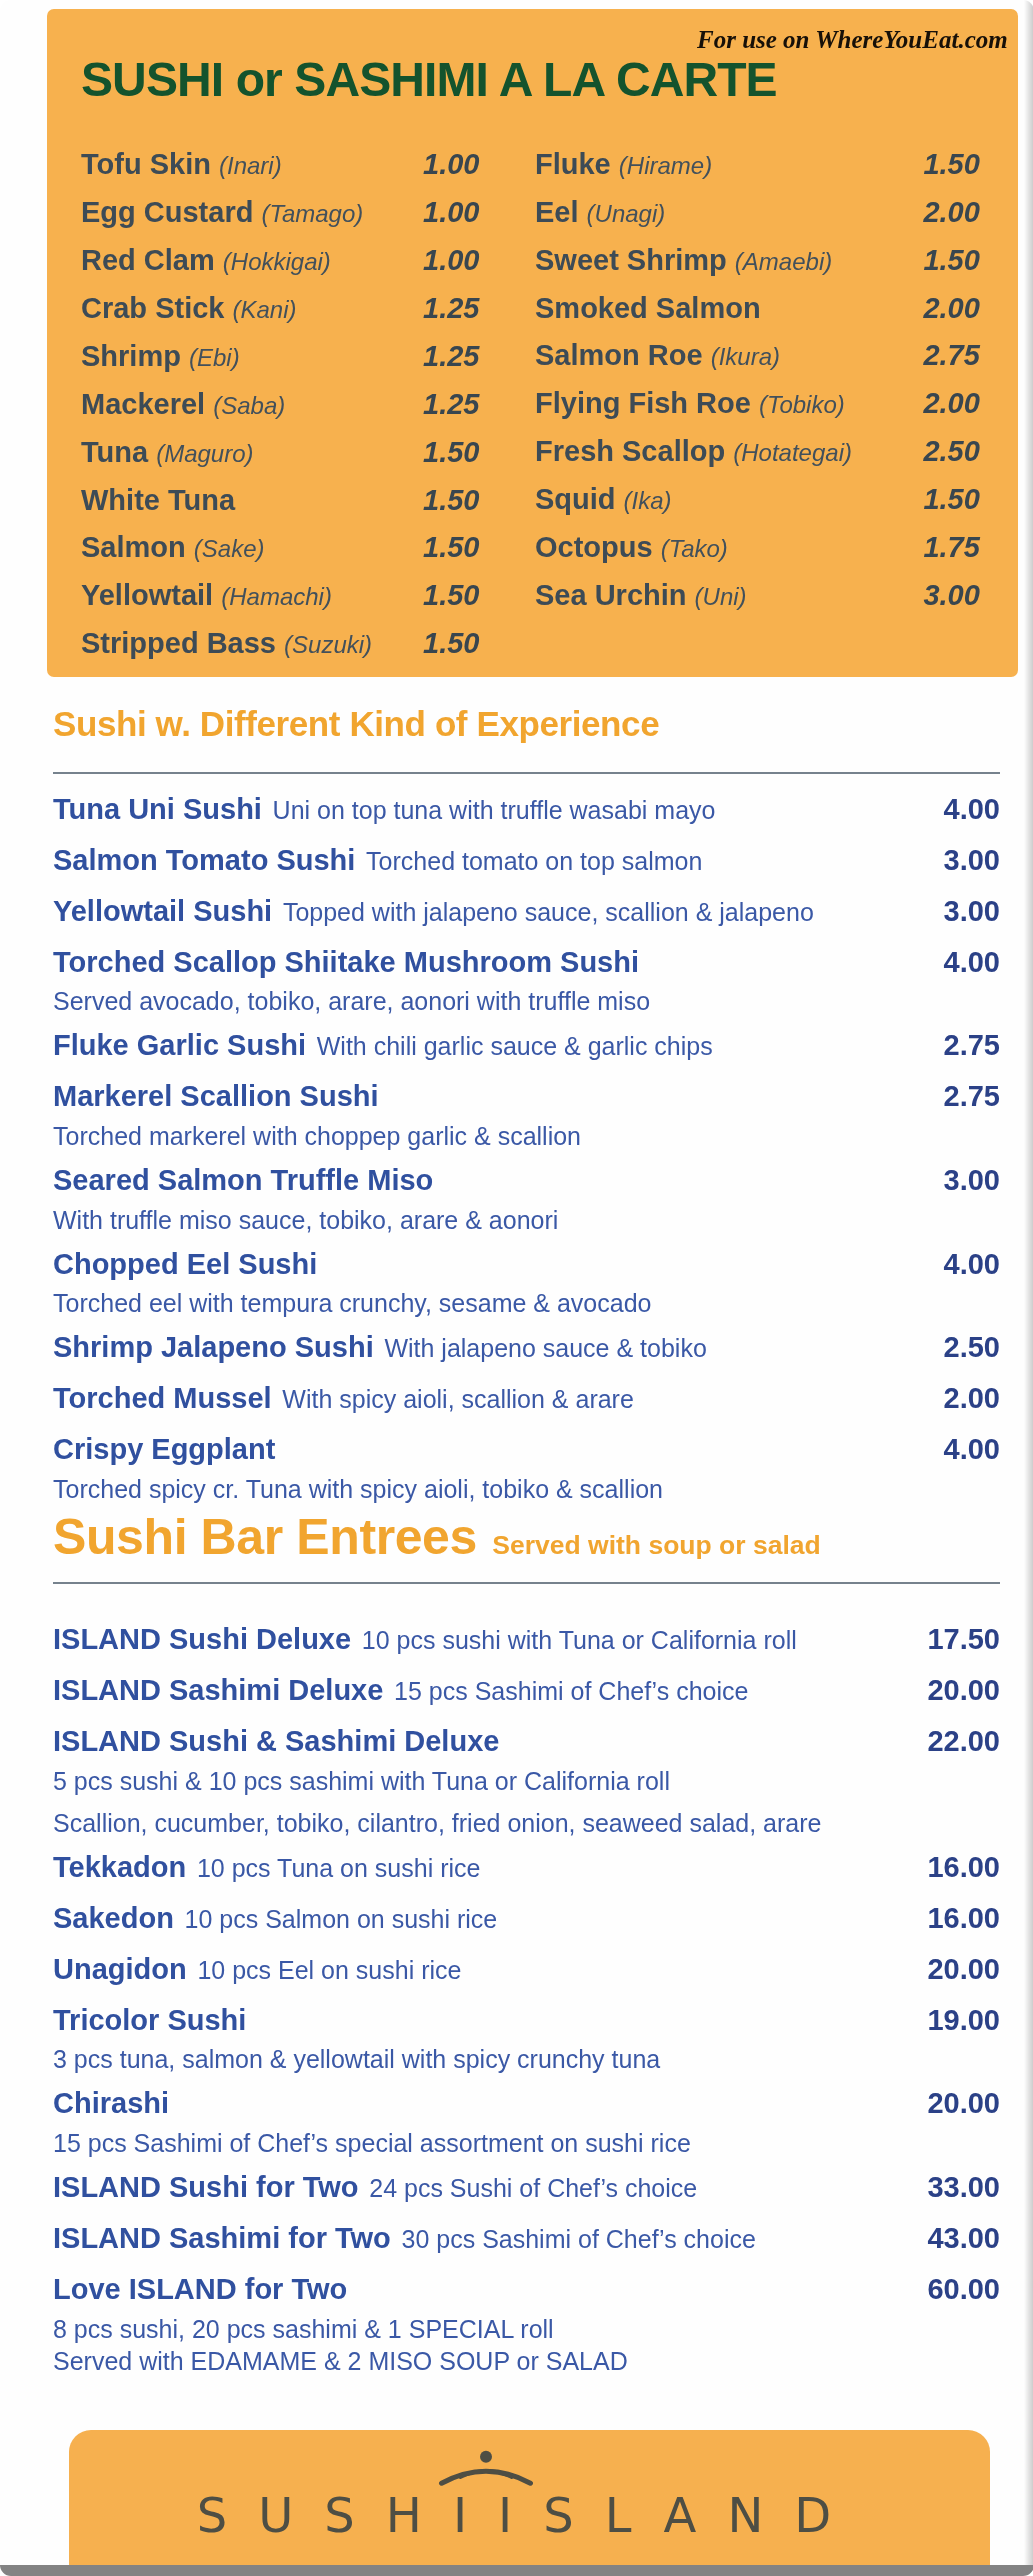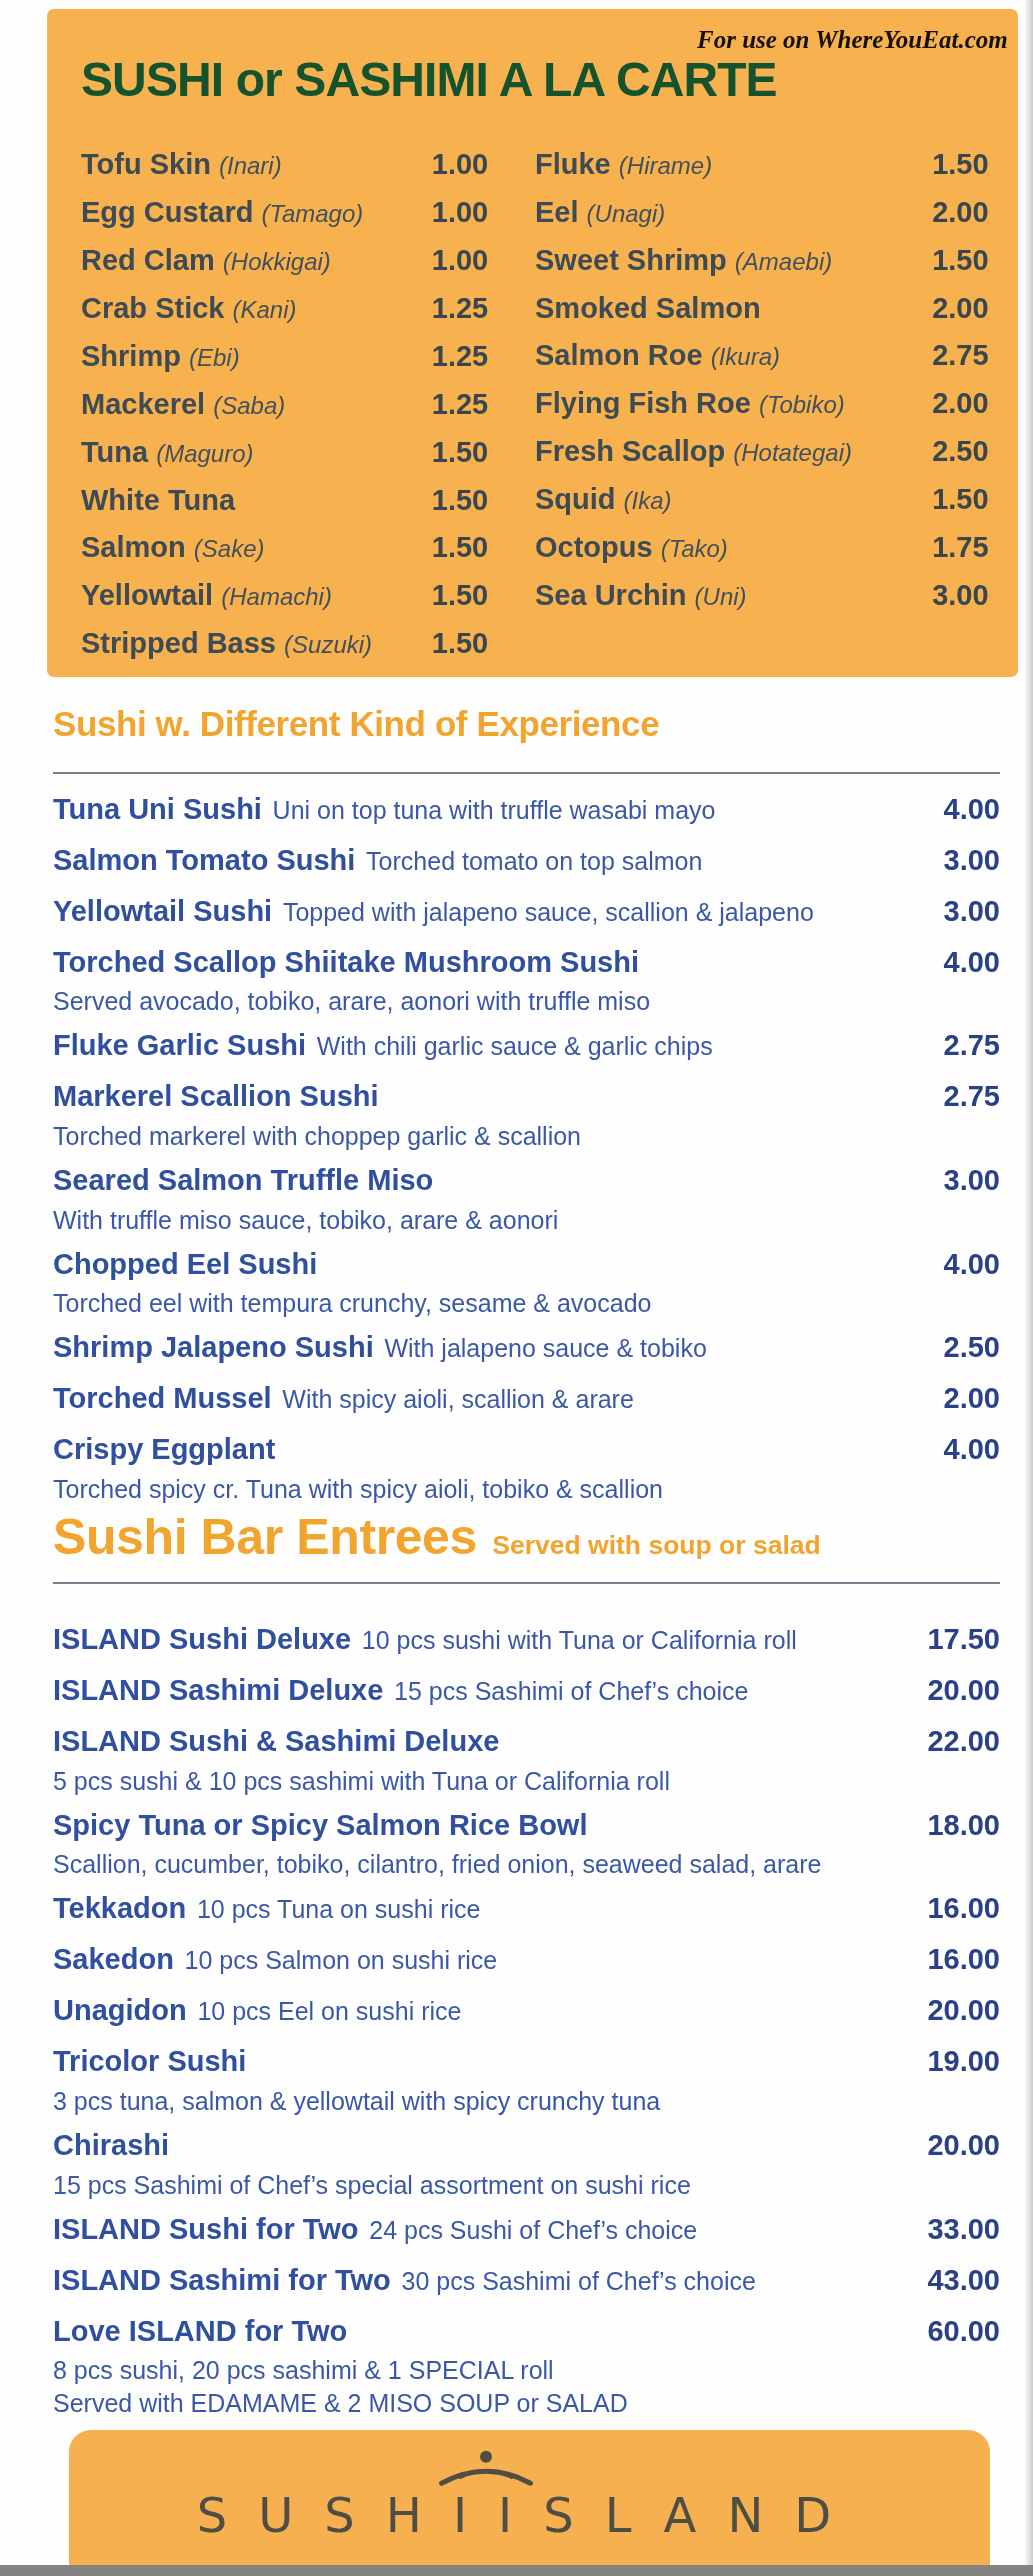--- a/index.html
+++ b/index.html
@@ -1,20 +1,21 @@
 <!DOCTYPE html>
 <html style="font-size:13.7px"><head>
 <meta charset="utf-8">
 <style>
   html,body{margin:0;padding:0;background:#ffffff;}
   .page{
     position:relative; width:1034px; height:2576px; overflow:hidden;
     background:#fefefe;
     font-family:"Liberation Sans","DejaVu Sans",sans-serif;
     color:#3e4c57;
+    border-radius:11px;
   }
   
   .edge-right{position:absolute;top:0;bottom:0;right:0;width:10.3px;
     background:linear-gradient(to right, rgba(0,0,0,0), #c7c7c7);}
   .bottom-bar{position:absolute;left:0;right:0;bottom:0;height:11px;background:#838383;}
   .scan-mark{position:absolute;left:613px;top:5.1px;font-size:19px;color:#979083;font-weight:700;}
   
   .panel{
     position:absolute;left:47px;top:8.6px;width:971px;height:668px;
     background:#f7b14e;border-radius:6.9px;box-sizing:border-box;
@@ -26,21 +27,21 @@
     font-style:italic;font-weight:700;font-size:25px;color:#171008;
   }
   .panel h1{
     margin:0 0 34px 0;font-size:48px;line-height:55px;font-weight:800;
     color:#14532d;letter-spacing:-0.9px;
   }
   .cols{display:grid;grid-template-columns:416px 1fr;column-gap:38px;}
   .rw{display:flex;align-items:baseline;line-height:47px;white-space:nowrap;}
   .rn{flex:1;font-size:29px;font-weight:700;color:#3d4b56;}
   .jp{font-size:24px;font-style:italic;font-weight:500;color:#42505b;text-align:center;}
-  .rp{font-size:29px;font-weight:700;color:#39464f;text-align:center;min-width:74px;}
+  .rp{font-size:29px;font-weight:700;color:#39464f;text-align:left;min-width:74px;font-style:italic;}
   
   .sec{position:absolute;left:53px;width:947px;}
   .sec-exp{top:685px;}
   .sec-ent{top:1494px;}
   .sec h2{
     margin:12px 0 0 0;font-size:35px;line-height:53px;font-weight:700;
     color:#f1a52f;letter-spacing:-0.4px;
   }
   .sec-ent h2{margin-top:13.7px;font-size:50px;line-height:58px;}
   .sec h2 .sub{font-size:26.5px;font-weight:700;color:#f1a52f;margin-left:15.4px;letter-spacing:0;}
@@ -265,24 +266,20 @@
           </div>
         </div>
         <div class="mi">
           <div class="l1">
             <span class="left"><span class="nm">ISLAND Sushi &amp; Sashimi Deluxe</span></span>
             <span class="pr">22.00</span>
           </div>
           <div class="dl">5 pcs sushi &amp; 10 pcs sashimi with Tuna or California roll</div>
         </div>
         <div class="mi">
-          <div class="l1">
-            <span class="left"><span class="nm">Spicy Tuna or Spicy Salmon Rice Bowl</span></span>
-            <span class="pr">18.00</span>
-          </div>
           <div class="dl">Scallion, cucumber, tobiko, cilantro, fried onion, seaweed salad, arare</div>
         </div>
         <div class="mi">
           <div class="l1">
             <span class="left"><span class="nm">Tekkadon</span> <span class="ds">10 pcs Tuna on sushi rice</span></span>
             <span class="pr">16.00</span>
           </div>
         </div>
         <div class="mi">
           <div class="l1">

